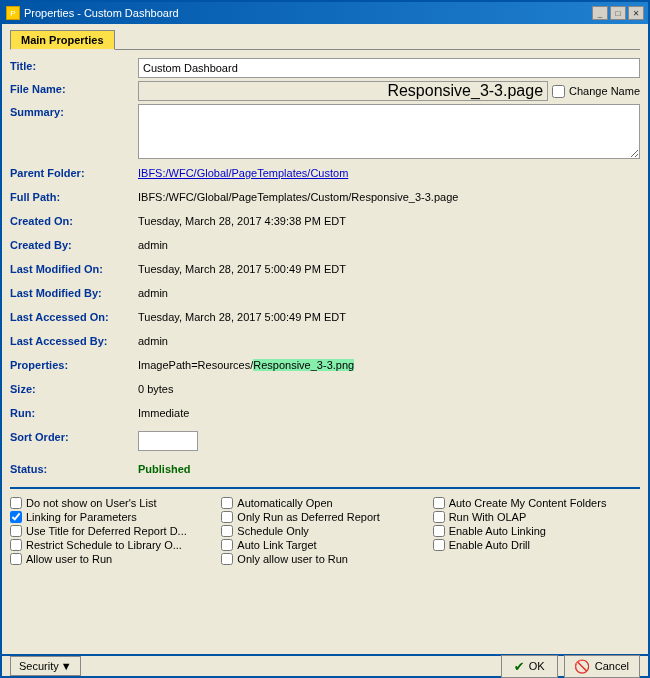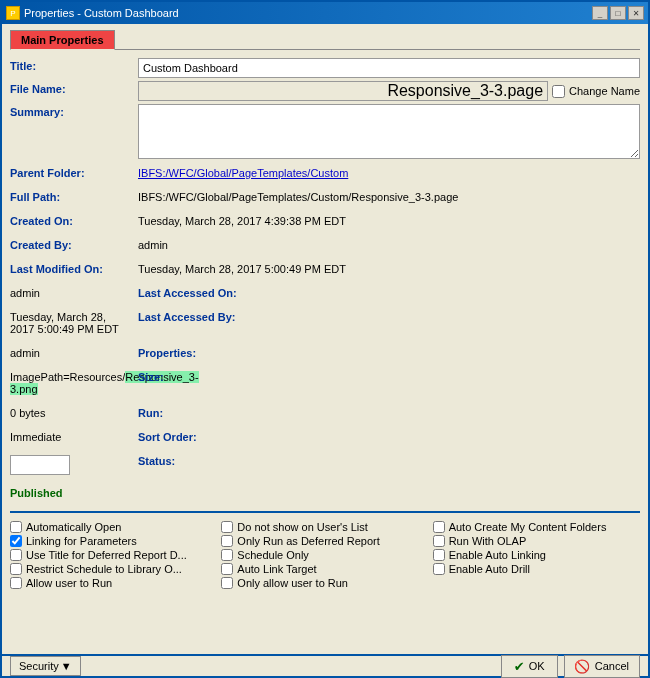--- a/index.html
+++ b/index.html
@@ -68,21 +68,21 @@
       display: flex;
       flex-direction: column;
       overflow: hidden;
     }
     .tab-bar {
       display: flex;
       border-bottom: 1px solid #888;
       margin-bottom: 8px;
     }
     .tab-active {
-      background: #ef4444;
+      background: #fde047;
       border: 1px solid #888;
       border-bottom: 1px solid #ece9d8;
       padding: 3px 10px;
       font-size: 11px;
       font-weight: bold;
       cursor: pointer;
       margin-bottom: -1px;
     }
     .properties-grid {
       display: grid;
@@ -275,20 +275,21 @@
 
       <div class="prop-label">Created On:</div>
       <div class="prop-value">Tuesday, March 28, 2017 4:39:38 PM EDT</div>
 
       <div class="prop-label">Created By:</div>
       <div class="prop-value">admin</div>
 
       <div class="prop-label">Last Modified On:</div>
       <div class="prop-value">Tuesday, March 28, 2017 5:00:49 PM EDT</div>
 
+      <div class="prop-label">Last Modified By:</div>
       <div class="prop-value">admin</div>
 
       <div class="prop-label">Last Accessed On:</div>
       <div class="prop-value">Tuesday, March 28, 2017 5:00:49 PM EDT</div>
 
       <div class="prop-label">Last Accessed By:</div>
       <div class="prop-value">admin</div>
 
       <div class="prop-label">Properties:</div>
       <div class="prop-value">ImagePath=Resources/<span class="yellow-highlight">Responsive_3-3.png</span></div>
@@ -307,26 +308,26 @@
       <div class="prop-label">Status:</div>
       <div class="prop-value status-text">Published</div>
 
     </div>
 
     <div class="divider-blue"></div>
 
     <div class="checkboxes-section">
 
       <div class="checkbox-item">
+        <input type="checkbox" id="cb1" style="">
+        <label for="cb1">Do not show on User's List</label>
+      </div>
+      <div class="checkbox-item">
         <input type="checkbox" id="cb6" style="">
         <label for="cb6">Automatically Open</label>
-      </div>
-      <div class="checkbox-item">
-        <input type="checkbox" id="cb1" style="">
-        <label for="cb1">Do not show on User's List</label>
       </div>
       <div class="checkbox-item">
         <input type="checkbox" id="cb11" style="">
         <label for="cb11">Auto Create My Content Folders</label>
       </div>
 
       <div class="checkbox-item">
         <input type="checkbox" id="cb2" checked="" style="">
         <label for="cb2">Linking for Parameters</label>
       </div>

